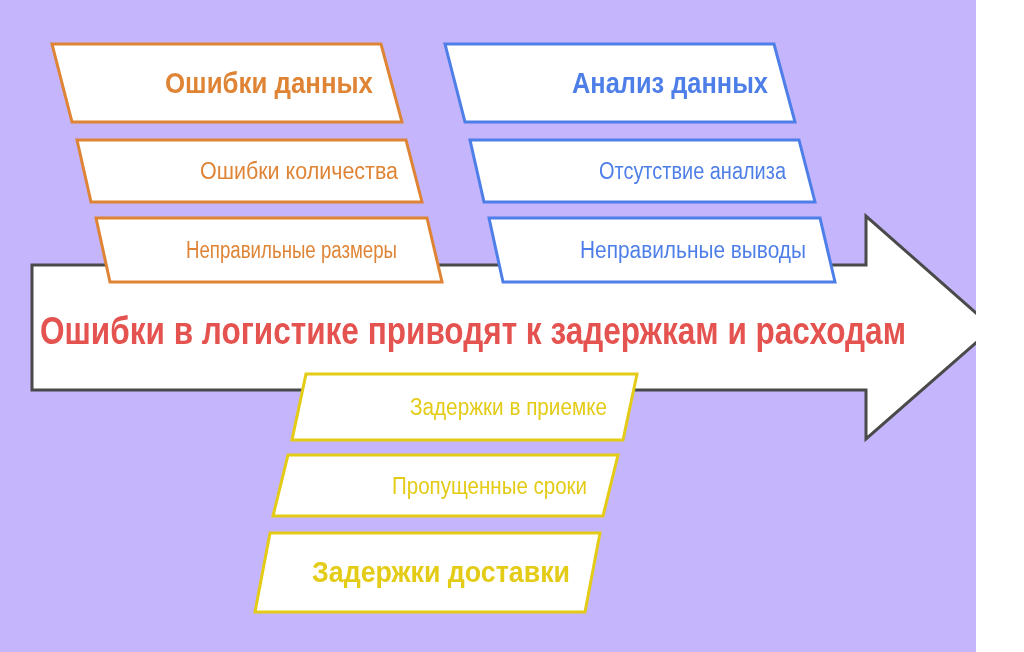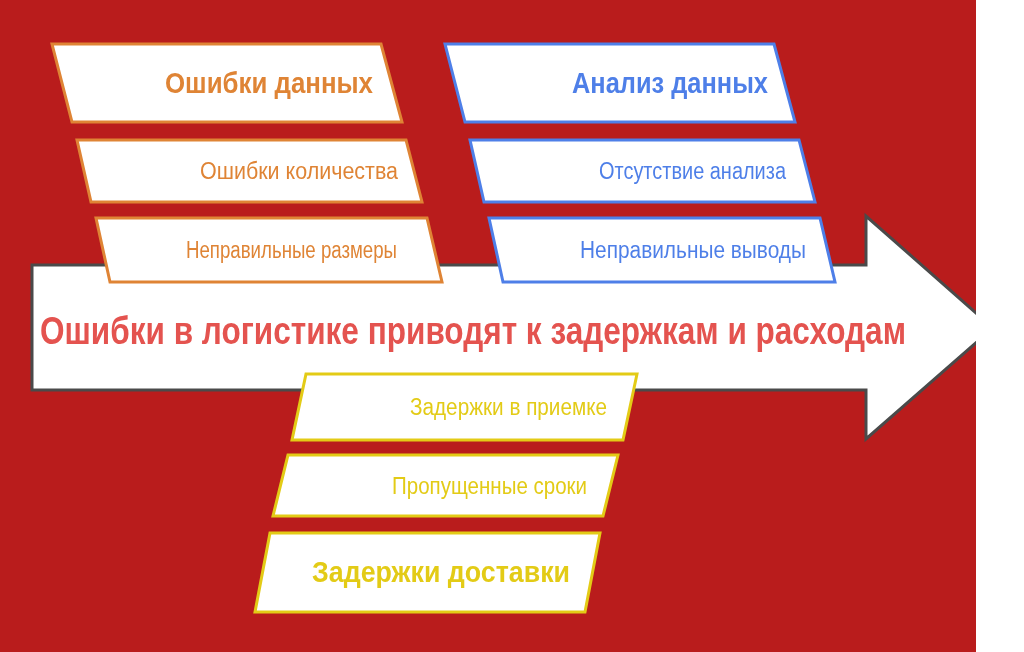--- a/index.html
+++ b/index.html
@@ -4,21 +4,21 @@
 <style>
   html, body {
     margin: 0;
     padding: 0;
     background: #ffffff;
   }
   .stage {
     position: relative;
     width: 976px;
     height: 652px;
-    background: #b91c1c;
+    background: #c4b5fd;
     overflow: hidden;
   }
   svg text {
     font-family: "Liberation Sans", "DejaVu Sans", sans-serif;
   }
   .shape {
     fill: #ffffff;
     stroke-width: 3;
     stroke-linejoin: miter;
   }

